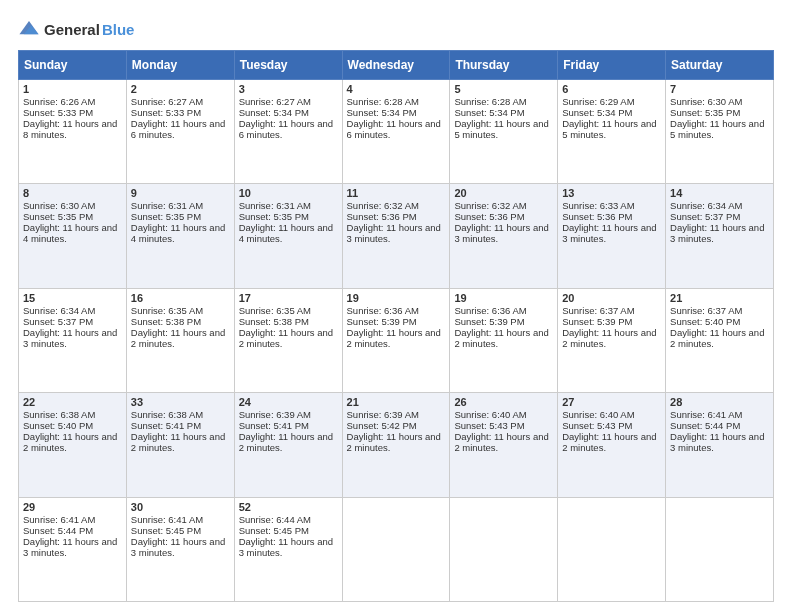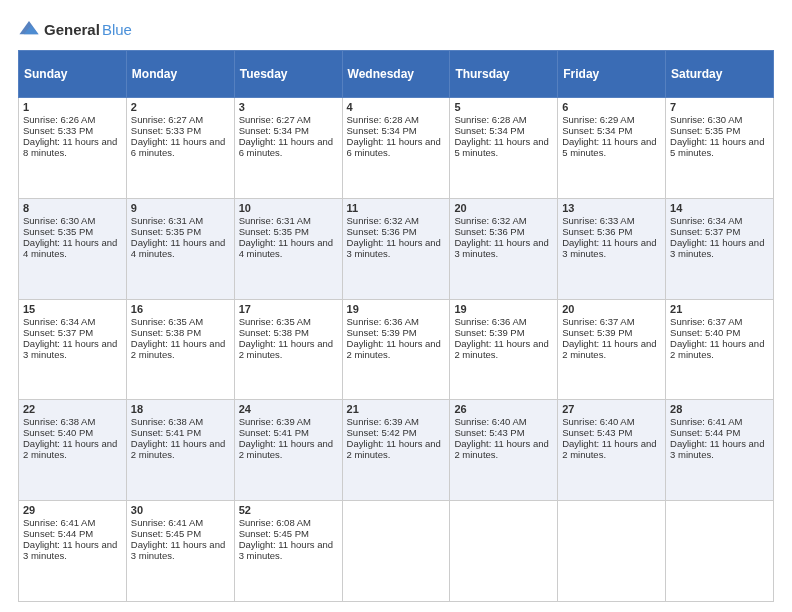--- a/index.html
+++ b/index.html
@@ -51,21 +51,21 @@
       border-collapse: collapse;
       width: 100%;
       table-layout: fixed;
     }
     .calendar th {
       background-color: #3a6cb5;
       color: #fff;
       font-size: 12px;
       font-weight: bold;
       text-align: left;
-      padding: 16px 5px;
+      padding: 7px 5px;
       border: 1px solid #5580c0;
     }
     .calendar td {
       border: 1px solid #ccc;
       vertical-align: top;
       padding: 3px 4px;
       font-size: 9.5px;
       color: #333;
       background: #fff;
     }
@@ -88,21 +88,21 @@
 <body>
 
 <div class="page">
   <div class="header">
     <div class="logo">
       <svg class="logo-icon" viewBox="0 0 30 30" xmlns="http://www.w3.org/2000/svg">
         <polygon points="2,22 15,4 28,22" fill="#3a6cb5" opacity="0.85"></polygon>
         <polygon points="8,22 18,10 28,22" fill="#4a90d9" opacity="0.7"></polygon>
       </svg>
       <span style="font-size:15px;font-weight:bold;color:#333;">General</span>
-      <span style="font-size:15px;font-weight:normal;color:#4a90d9;">Blue</span>
+      <span style="font-size:15px;font-weight:bold;color:#4a90d9;">Blue</span>
     </div>
     <div class="title-block">
       <div class="month-title"></div>
       <div class="location"></div>
     </div>
   </div>
 
   <table class="calendar">
     <thead>
       <tr>
@@ -138,31 +138,31 @@
           <td><span class="day-num">15</span><span>Sunrise: 6:34 AM</span><br><span>Sunset: 5:37 PM</span><br><span>Daylight: 11 hours and 3 minutes.</span></td>
           <td><span class="day-num">16</span><span>Sunrise: 6:35 AM</span><br><span>Sunset: 5:38 PM</span><br><span>Daylight: 11 hours and 2 minutes.</span></td>
           <td><span class="day-num">17</span><span>Sunrise: 6:35 AM</span><br><span>Sunset: 5:38 PM</span><br><span>Daylight: 11 hours and 2 minutes.</span></td>
           <td><span class="day-num">19</span><span>Sunrise: 6:36 AM</span><br><span>Sunset: 5:39 PM</span><br><span>Daylight: 11 hours and 2 minutes.</span></td>
           <td><span class="day-num">19</span><span>Sunrise: 6:36 AM</span><br><span>Sunset: 5:39 PM</span><br><span>Daylight: 11 hours and 2 minutes.</span></td>
           <td><span class="day-num">20</span><span>Sunrise: 6:37 AM</span><br><span>Sunset: 5:39 PM</span><br><span>Daylight: 11 hours and 2 minutes.</span></td>
           <td><span class="day-num">21</span><span>Sunrise: 6:37 AM</span><br><span>Sunset: 5:40 PM</span><br><span>Daylight: 11 hours and 2 minutes.</span></td>
         </tr>
         <tr>
           <td><span class="day-num">22</span><span>Sunrise: 6:38 AM</span><br><span>Sunset: 5:40 PM</span><br><span>Daylight: 11 hours and 2 minutes.</span></td>
-          <td><span class="day-num">18</span><span>Sunrise: 6:38 AM</span><br><span>Sunset: 5:41 PM</span><br><span>Daylight: 11 hours and 2 minutes.</span></td>
+          <td><span class="day-num">33</span><span>Sunrise: 6:38 AM</span><br><span>Sunset: 5:41 PM</span><br><span>Daylight: 11 hours and 2 minutes.</span></td>
           <td><span class="day-num">24</span><span>Sunrise: 6:39 AM</span><br><span>Sunset: 5:41 PM</span><br><span>Daylight: 11 hours and 2 minutes.</span></td>
           <td><span class="day-num">21</span><span>Sunrise: 6:39 AM</span><br><span>Sunset: 5:42 PM</span><br><span>Daylight: 11 hours and 2 minutes.</span></td>
           <td><span class="day-num">26</span><span>Sunrise: 6:40 AM</span><br><span>Sunset: 5:43 PM</span><br><span>Daylight: 11 hours and 2 minutes.</span></td>
           <td><span class="day-num">27</span><span>Sunrise: 6:40 AM</span><br><span>Sunset: 5:43 PM</span><br><span>Daylight: 11 hours and 2 minutes.</span></td>
           <td><span class="day-num">28</span><span>Sunrise: 6:41 AM</span><br><span>Sunset: 5:44 PM</span><br><span>Daylight: 11 hours and 3 minutes.</span></td>
         </tr>
         <tr>
           <td><span class="day-num">29</span><span>Sunrise: 6:41 AM</span><br><span>Sunset: 5:44 PM</span><br><span>Daylight: 11 hours and 3 minutes.</span></td>
           <td><span class="day-num">30</span><span>Sunrise: 6:41 AM</span><br><span>Sunset: 5:45 PM</span><br><span>Daylight: 11 hours and 3 minutes.</span></td>
-          <td><span class="day-num">52</span><span>Sunrise: 6:08 AM</span><br><span>Sunset: 5:45 PM</span><br><span>Daylight: 11 hours and 3 minutes.</span></td>
+          <td><span class="day-num">52</span><span>Sunrise: 6:44 AM</span><br><span>Sunset: 5:45 PM</span><br><span>Daylight: 11 hours and 3 minutes.</span></td>
           <td class="empty-cell">&nbsp;</td>
           <td class="empty-cell">&nbsp;</td>
           <td class="empty-cell">&nbsp;</td>
           <td class="empty-cell">&nbsp;</td>
         </tr>
       </tbody>
   </table>
 </div>
 
 </body></html>

